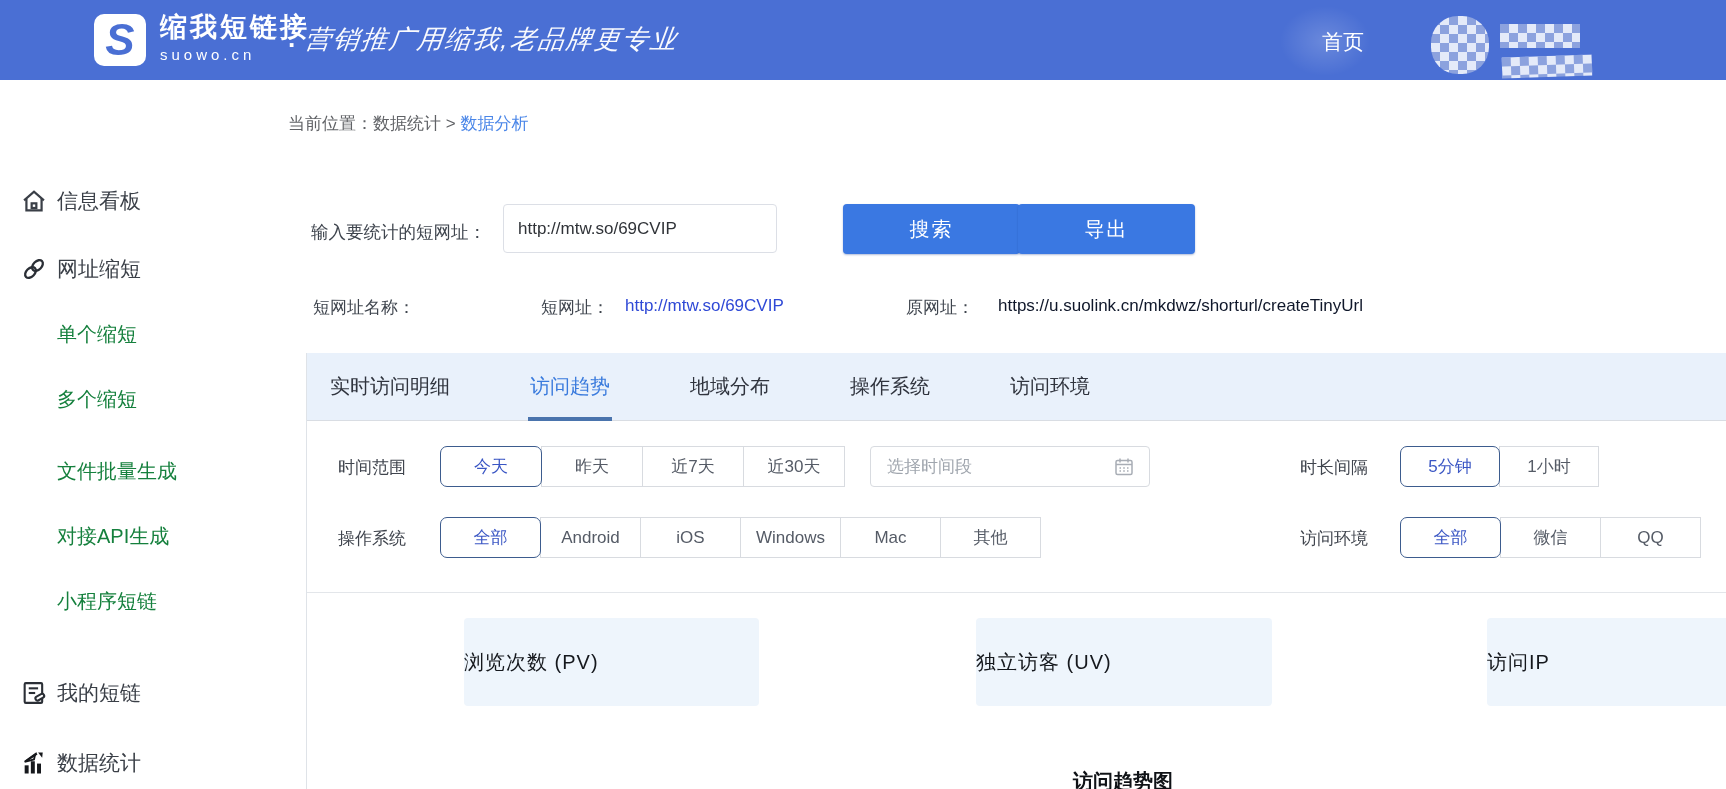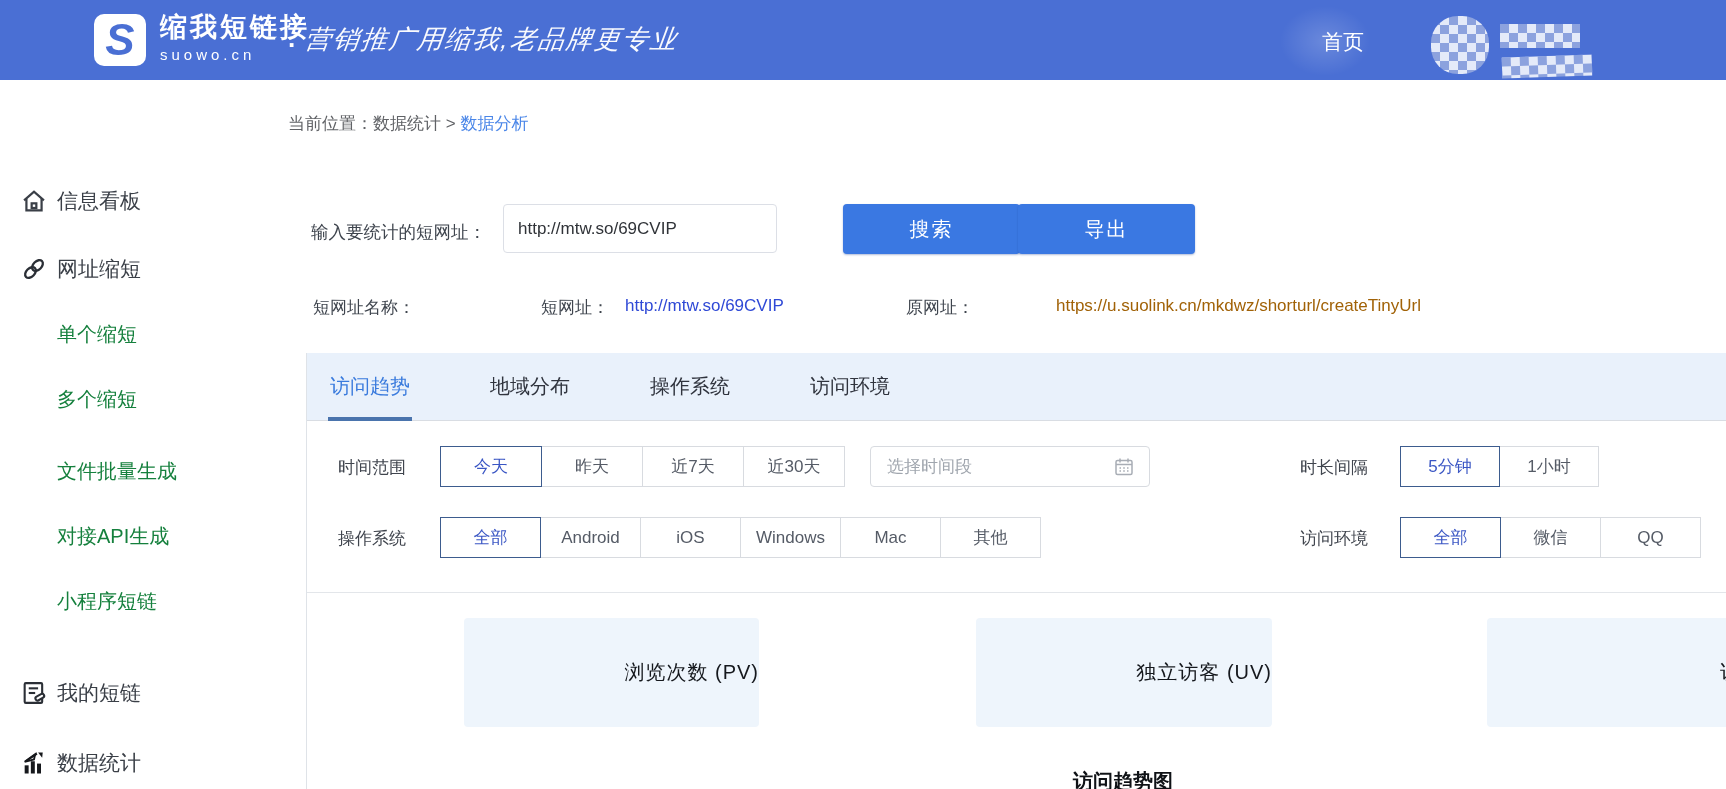--- a/index.html
+++ b/index.html
@@ -57,53 +57,53 @@
     box-shadow:0 1px 2px rgba(30,60,140,.35);}
   .btn.search{left:843px;}
   .btn.export{left:1018px;}
 
   .info-row{position:absolute;left:0;top:296px;width:1546px;height:22px;font-size:17px;color:#3f454e;}
   .info-row span{position:absolute;white-space:nowrap;}
   .lab-name{left:313px;}
   .lab-short{left:541px;}
   .val-short{left:625px;color:var(--link-blue);cursor:pointer;}
   .lab-orig{left:906px;}
-  .val-orig{left:1056px;color:#a16207;}
+  .val-orig{left:998px;color:#0f172a;}
 
   
   .panel-border{position:absolute;left:306px;top:353px;width:1px;height:436px;background:#dfe3e8;}
   .tabbar{position:absolute;left:307px;top:353px;width:1419px;height:68px;background:var(--tabbar-bg);
     border-bottom:1px solid #d9dde3;display:flex;align-items:center;gap:80px;padding-left:23px;}
   .tab{font-size:20px;color:#30343e;cursor:pointer;position:relative;white-space:nowrap;height:100%;
     display:flex;align-items:center;}
   .tab.active{color:var(--tab-active);}
   .tab.active::after{content:"";position:absolute;left:-2px;right:-2px;bottom:-1px;height:4px;
     background:var(--tab-underline);}
 
   
   .f-label{position:absolute;font-size:17px;color:#40454e;white-space:nowrap;}
   .seg{position:absolute;display:flex;}
   .seg button{height:41px;background:#fff;border:1px solid var(--seg-border);margin-left:-1px;
     font-size:17px;color:#555b66;cursor:pointer;font-family:inherit;position:relative;}
-  .seg button:first-child{margin-left:0;}
+  .seg button:first-child{margin-left:0;border-radius:7px;}
   .seg button.active{border-color:var(--seg-active-border);color:var(--seg-active-text);z-index:2;}
   .seg.w4 button{width:102px;}
   .seg.w6 button{width:101px;}
   .seg.w2 button{width:100px;}
   .seg.w3 button{width:101px;}
   .date-input{position:absolute;left:870px;top:446px;width:280px;height:41px;border:1px solid var(--seg-border);
     border-radius:4px;background:#fff;display:flex;align-items:center;cursor:pointer;}
   .date-input .ph{font-size:17px;color:#a0a6ae;margin-left:16px;flex:1;}
   .date-input .cal{margin-right:14px;display:flex;}
 
   .divider{position:absolute;left:307px;top:592px;width:1419px;height:1px;background:#e3e6ea;}
 
   
-  .card{position:absolute;top:618px;height:109px;background:var(--card-bg);border-radius:4px;
-    display:flex;align-items:center;justify-content:flex-end;font-size:20px;color:#15181d;letter-spacing:1px;}
+  .card{position:absolute;top:618px;height:88px;background:var(--card-bg);border-radius:4px;
+    display:flex;align-items:center;justify-content:flex-start;font-size:20px;color:#15181d;letter-spacing:1px;}
   .card1{left:464px;width:295px;}
   .card2{left:976px;width:296px;}
   .card3{left:1487px;width:296px;}
 
   .section-title{position:absolute;left:1023px;top:768px;width:200px;text-align:center;
     font-size:20px;font-weight:bold;color:#0f1216;}
 
   svg{display:block;}
 </style>
 </head>
@@ -205,20 +205,21 @@
 <div class="info-row">
   <span class="lab-name">短网址名称：</span>
   <span class="lab-short">短网址：</span>
   <span class="val-short">http://mtw.so/69CVIP</span>
   <span class="lab-orig">原网址：</span>
   <span class="val-orig">https://u.suolink.cn/mkdwz/shorturl/createTinyUrl</span>
 </div>
 
 <div class="panel-border"></div>
 <div class="tabbar">
+  <div class="tab">实时访问明细</div>
   <div class="tab active">访问趋势</div>
   <div class="tab">地域分布</div>
   <div class="tab">操作系统</div>
   <div class="tab">访问环境</div>
 </div>
 
 <div class="f-label" style="left:338px;top:456px;">时间范围</div>
 <div class="seg w4" style="left:440px;top:446px;">
   <button class="active">今天</button>
   <button>昨天</button>

